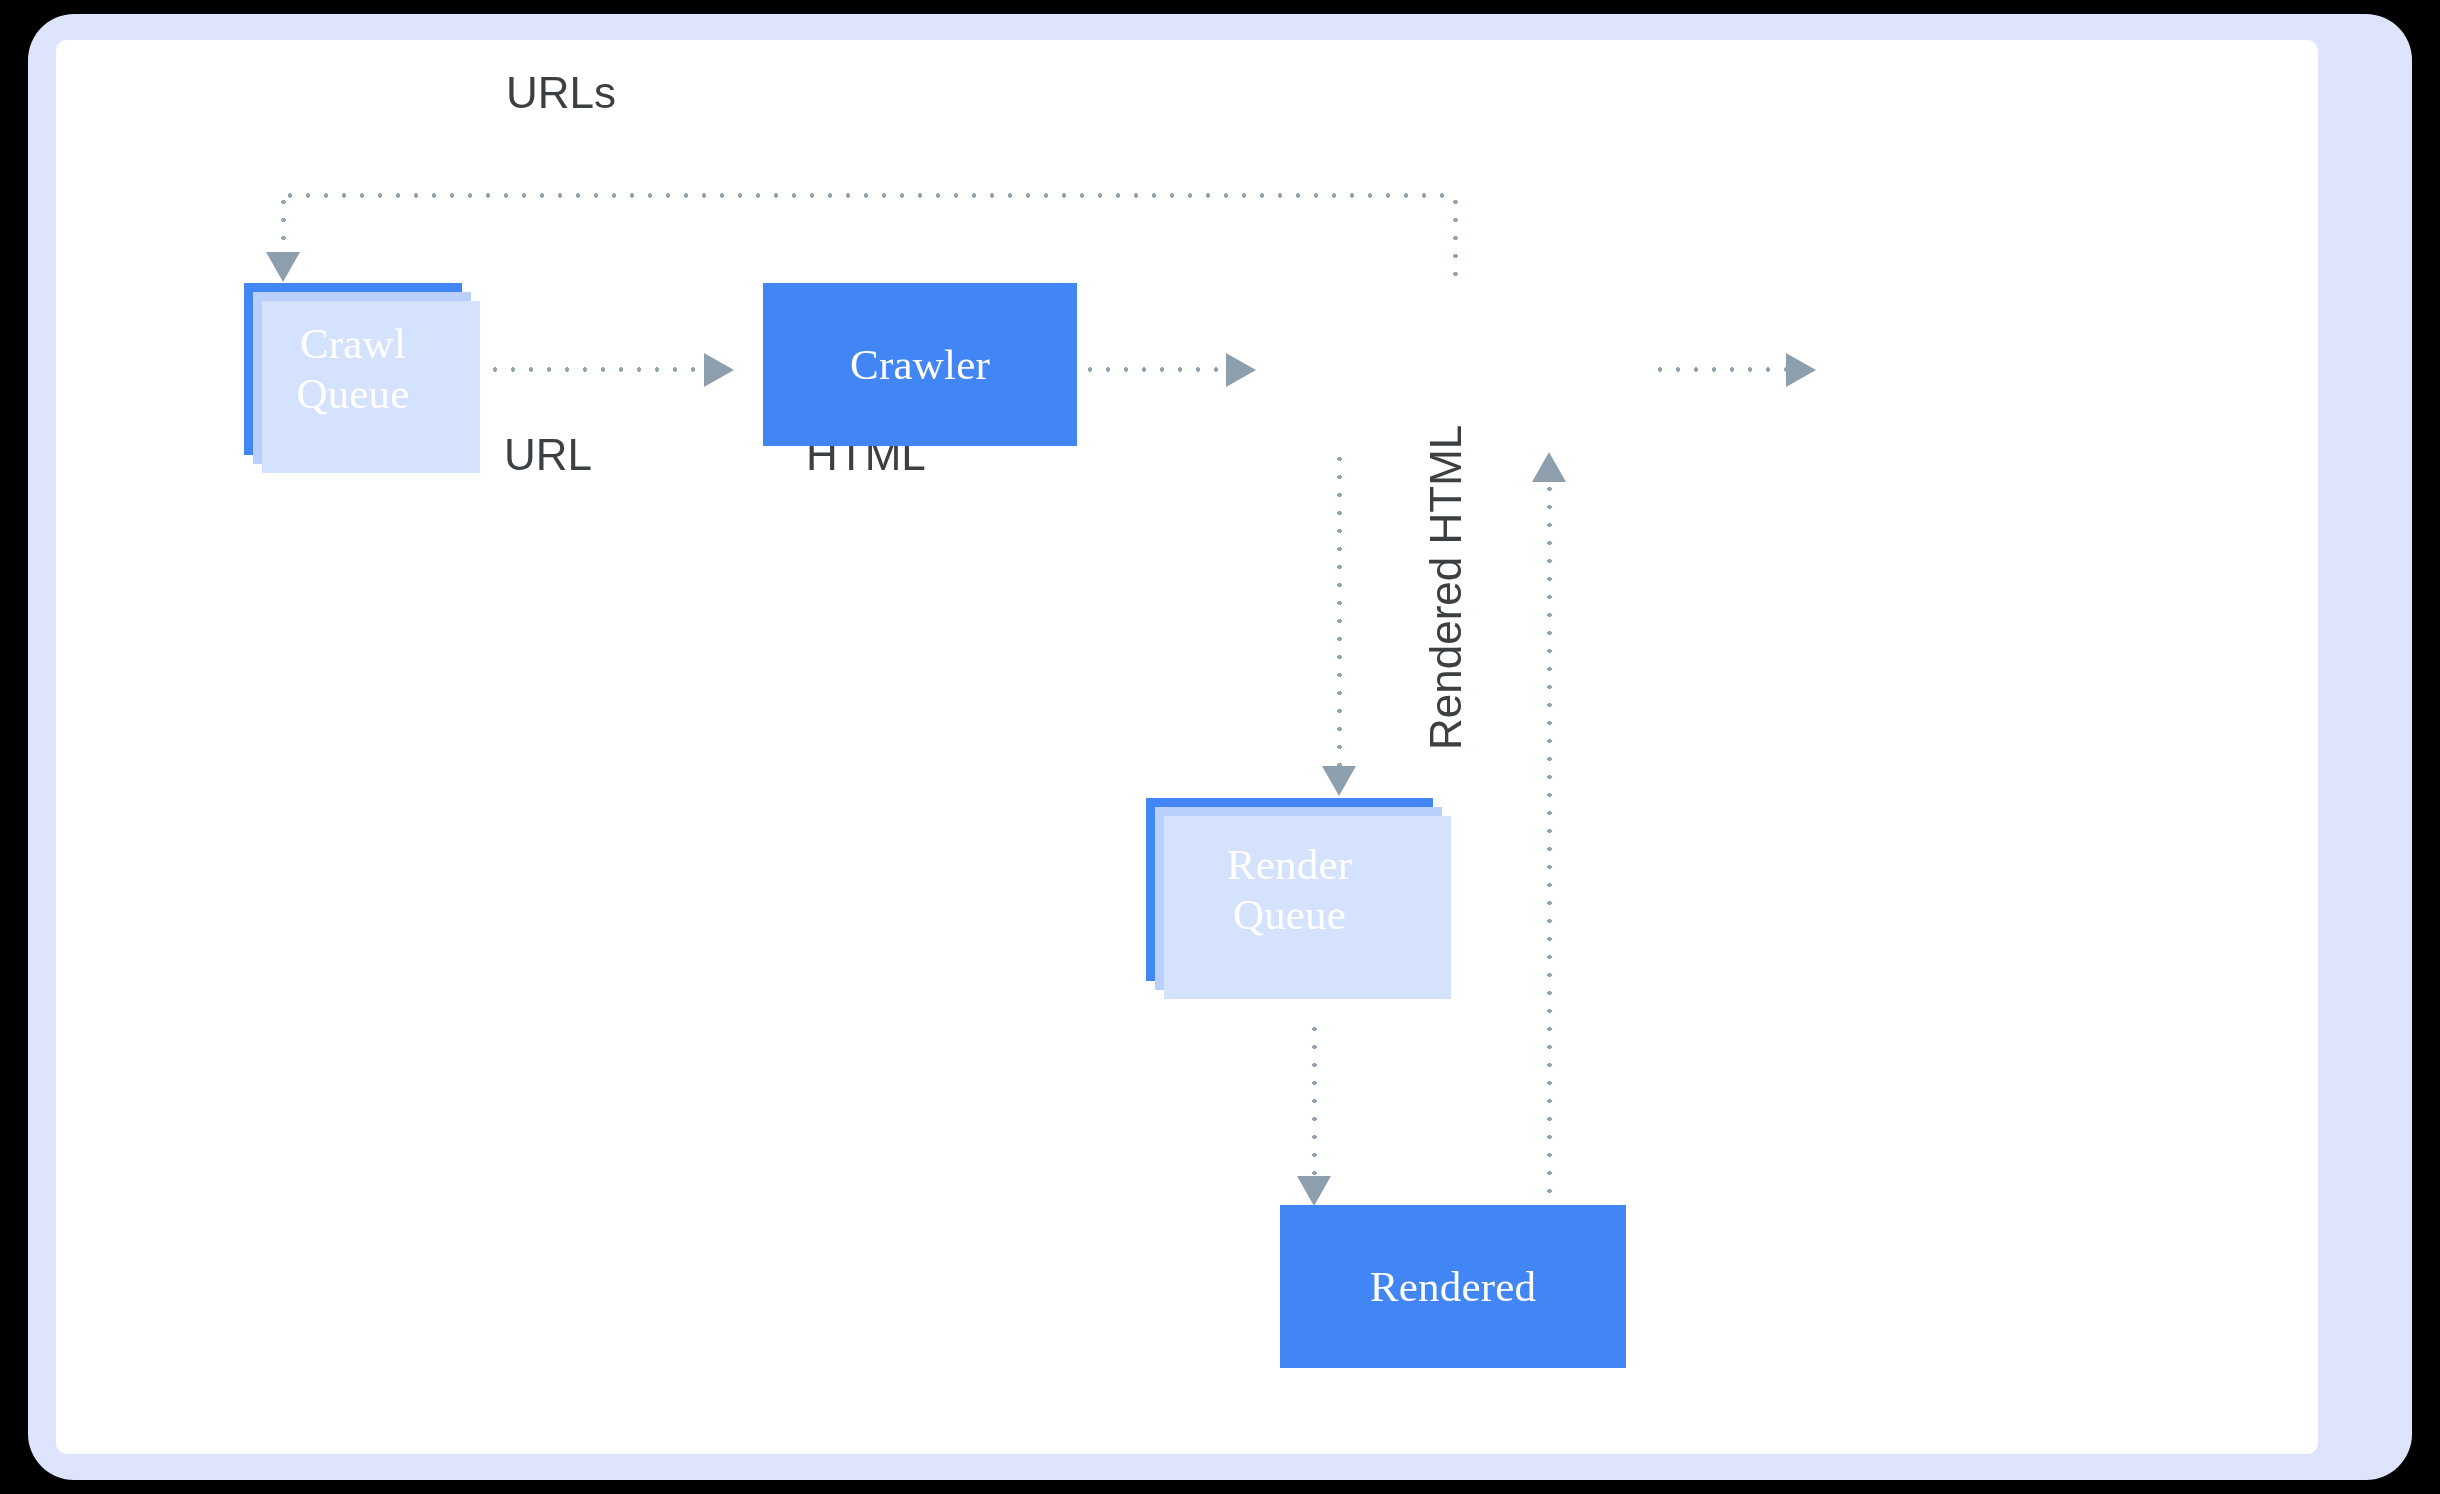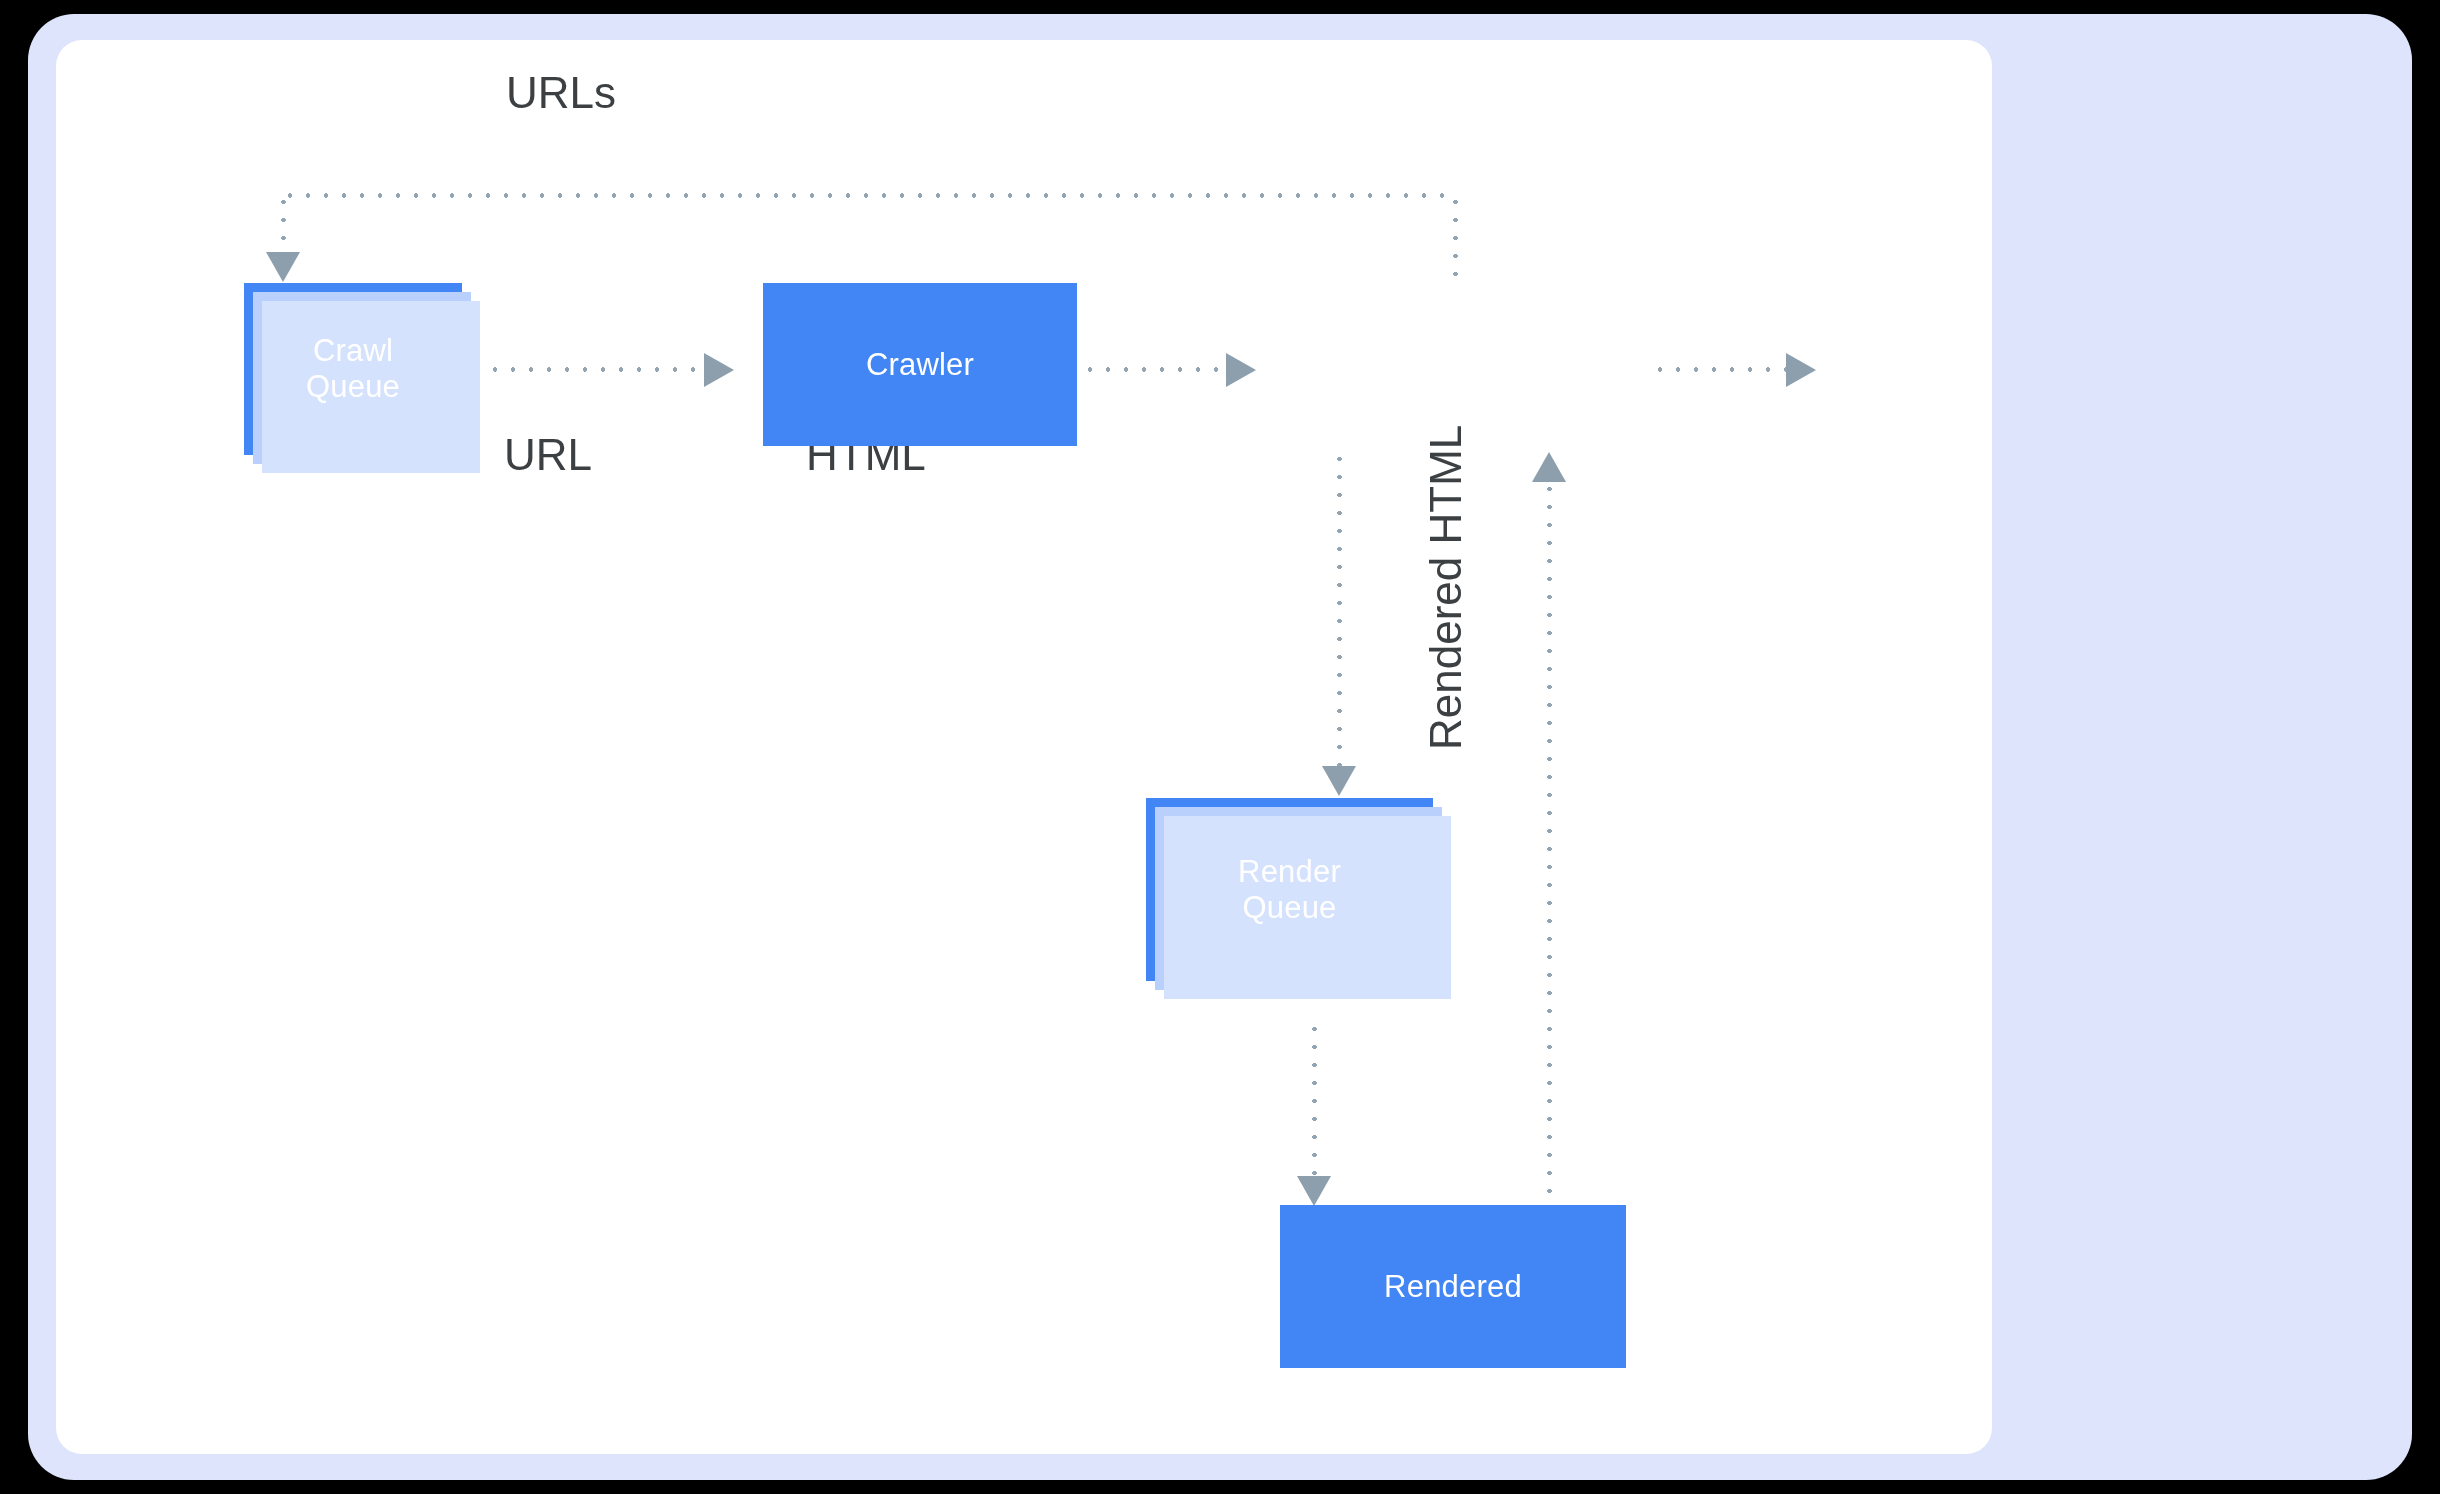--- a/index.html
+++ b/index.html
@@ -17,38 +17,40 @@
   #frame{
     position:absolute;
     left:28px; top:14px;
     width:2384px; height:1466px;
     background:#dde4fb;
     border-radius:46px;
   }
   #canvas{
     position:absolute;
     left:56px; top:40px;
-    width:1936px; height:1414px;
+    width:2216px; height:1414px;
     background:#ffffff;
-    border-radius:26px;
+    border-radius:11px;
     overflow:hidden;
+    padding-left:46px;
   }
 
   
   .node{
     position:absolute;
     box-sizing:border-box;
     display:flex;align-items:center;justify-content:center;
     color:#ffffff;
-    font-size:31px;
+    font-size:43px;
     line-height:1.16;
     letter-spacing:.2px;
     text-align:center;
     background:#4285f4;
     z-index:6;
+    font-family:Liberation Serif, serif;
   }
   .node .label{white-space:pre-line;display:block;}
 
   
   .stack::before,
   .stack::after{
     content:"";
     position:absolute;
     background:#c7d8fd;
     z-index:-1;

